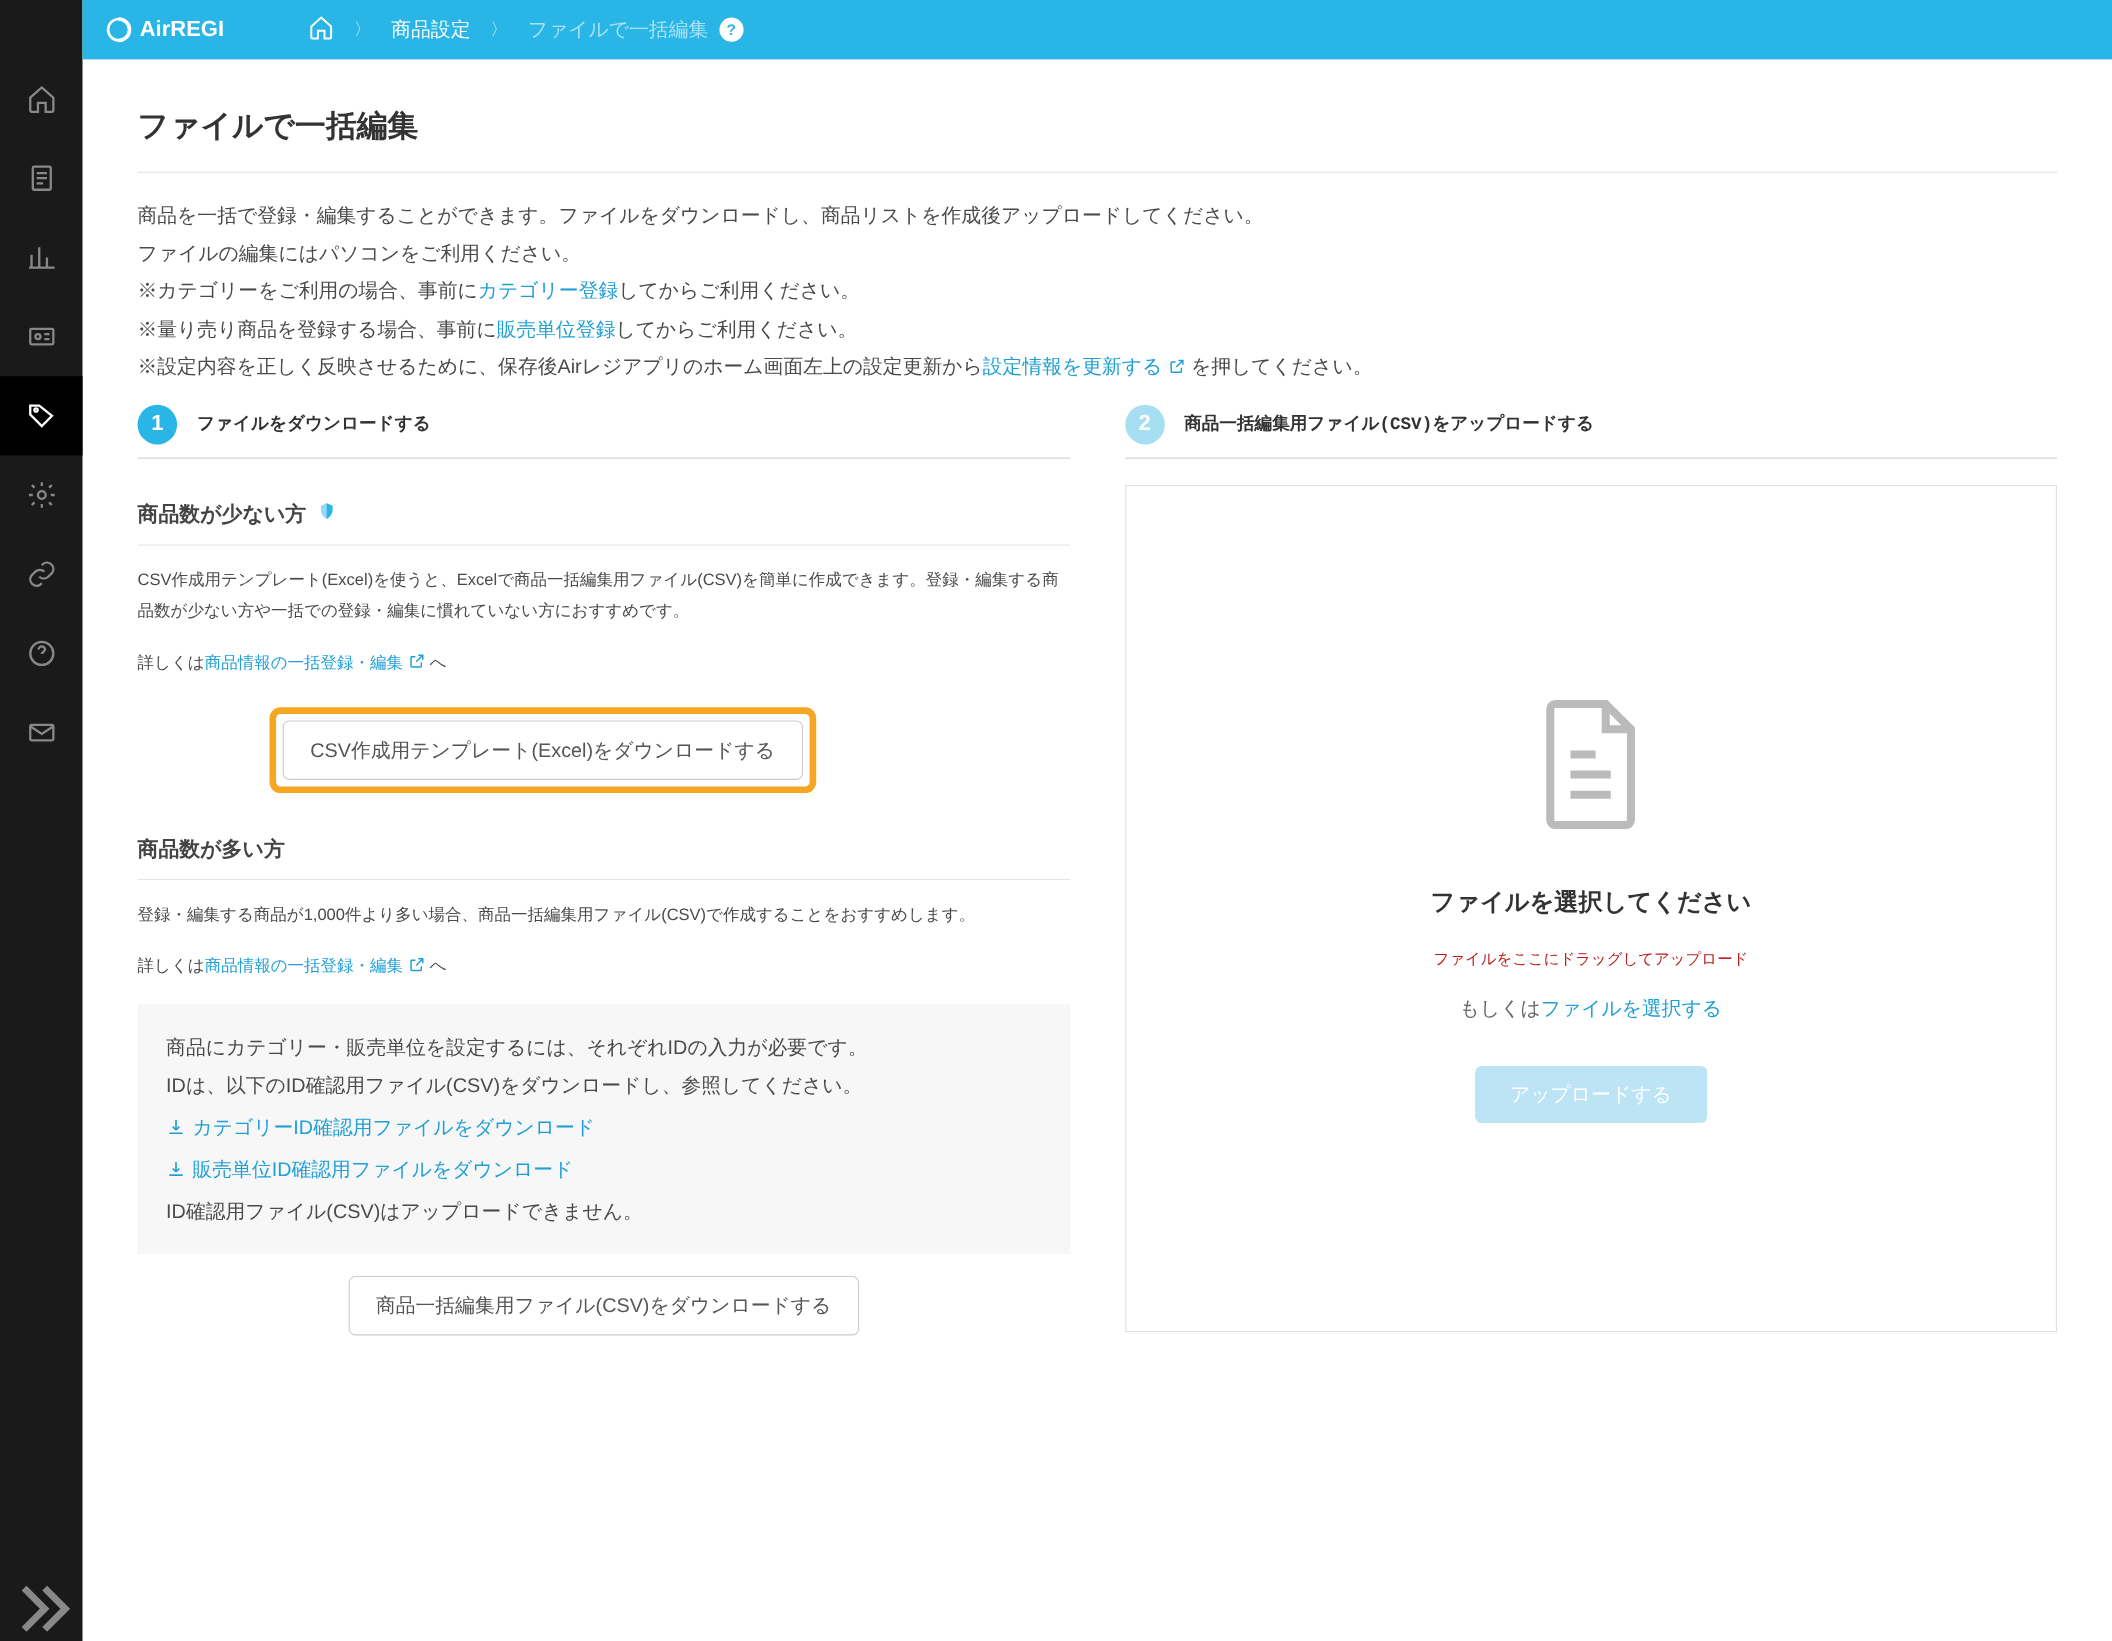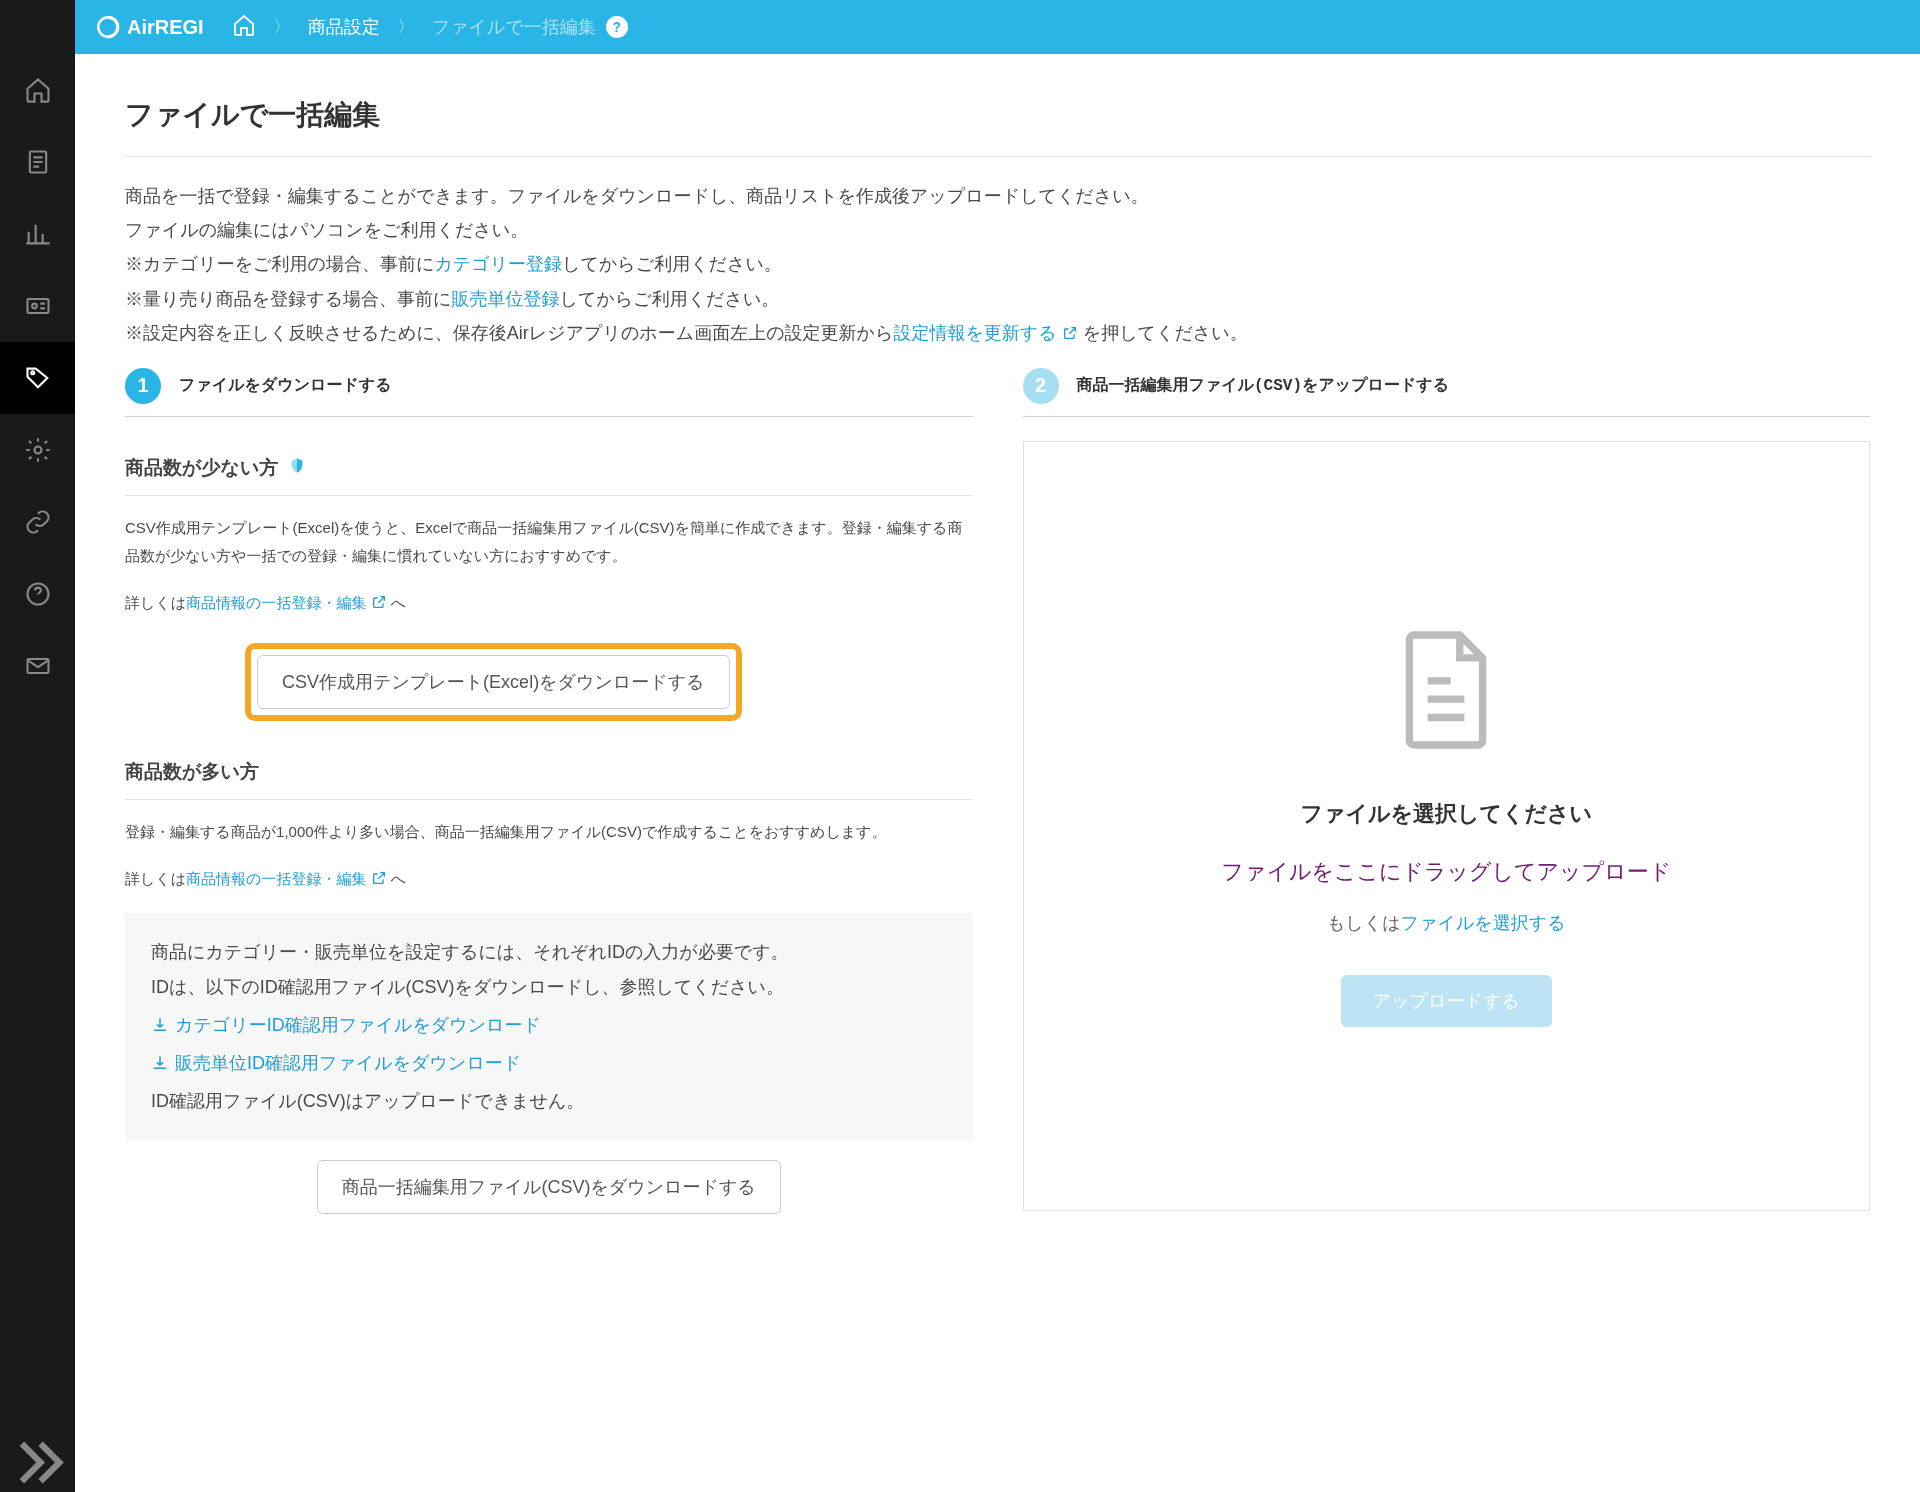--- a/index.html
+++ b/index.html
@@ -7,21 +7,21 @@
 .app { display: flex; width: 1920px; height: 1492px; }
 .sidebar { width: 75px; background: #1a1a1a; display: flex; flex-direction: column; }
 .sidebar-spacer { height: 54px; }
 .sidebar-item { height: 72px; display: flex; align-items: center; justify-content: center; color: #888; cursor: pointer; }
 .sidebar-item.active { background: #000; color: #fff; }
 .sidebar-item svg { width: 28px; height: 28px; }
 .sidebar-bottom { margin-top: auto; }
 .sidebar-expand { height: 60px; display: flex; align-items: center; justify-content: center; color: #888; cursor: pointer; }
 
 .main { flex: 1; display: flex; flex-direction: column; height: 100%; }
-.topbar { height: 54px; background: #29b6e6; color: #fff; display: flex; align-items: center; padding: 0 20px; }
+.topbar { height: 54px; background: #29b6e6; color: #fff; display: flex; align-items: center; padding: 0 20px; gap: 48px; }
 .logo { display: flex; align-items: center; font-weight: bold; font-size: 20px; margin-right: 28px; }
 .logo svg { width: 26px; height: 26px; margin-right: 6px; }
 .breadcrumb { display: flex; align-items: center; font-size: 18px; }
 .bc-home svg { width: 24px; height: 24px; }
 .bc-sep { margin: 0 18px; color: rgba(255,255,255,0.7); font-size: 16px; }
 .bc-item { color: #fff; }
 .bc-item.current { color: rgba(255,255,255,0.6); }
 .bc-help { margin-left: 10px; width: 22px; height: 22px; border-radius: 50%; background: #fff; color: #29b6e6; display: inline-flex; align-items: center; justify-content: center; font-weight: bold; font-size: 14px; }
 
 .content { padding: 42px 50px; overflow: auto; flex: 1; }
@@ -52,21 +52,21 @@
 .center-btn { text-align: center; margin-top: 20px; }
 
 .info-box { background: #f7f7f7; padding: 22px 26px; font-size: 18px; line-height: 1.9; color: #4a4a4a; margin-top: 20px; }
 .dl-link { color: #1f9fd6; display: flex; align-items: center; margin: 4px 0; }
 .dl-link svg { width: 18px; height: 18px; margin-right: 6px; }
 
 .upload-box { border: 1px solid #e0e0e0; min-height: 770px; display: flex; flex-direction: column; align-items: center; justify-content: center; padding: 40px; }
 .file-icon { margin-bottom: 40px; color: #bbb; }
 .file-icon svg { width: 110px; height: 130px; }
 .upload-title { font-size: 22px; font-weight: bold; color: #333; margin-bottom: 28px; font-family: Liberation Mono, monospace; }
-.upload-hint { font-size: 22px; color: #701a75; margin-bottom: 24px; }
+.upload-hint { font-size: 14px; color: #b91c1c; margin-bottom: 24px; }
 .upload-or { font-size: 18px; color: #666; margin-bottom: 40px; }
 .btn-primary-disabled { background: #bde4f4; color: #fff; border: none; border-radius: 6px; padding: 14px 32px; font-size: 18px; cursor: not-allowed; }
 </style>
 </head>
 <body>
 
 <div class="app">
   <div class="sidebar">
     <div class="sidebar-spacer"></div>
     <div class="sidebar-item">

